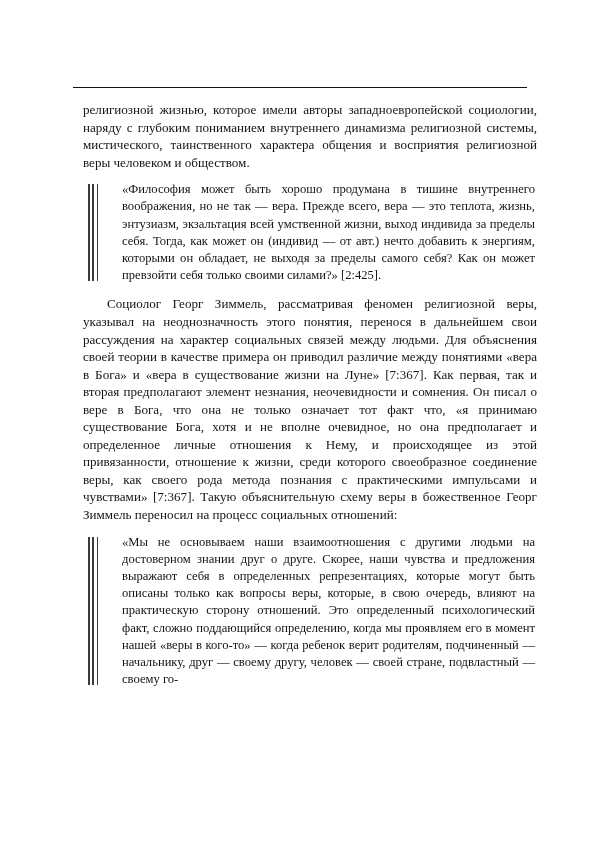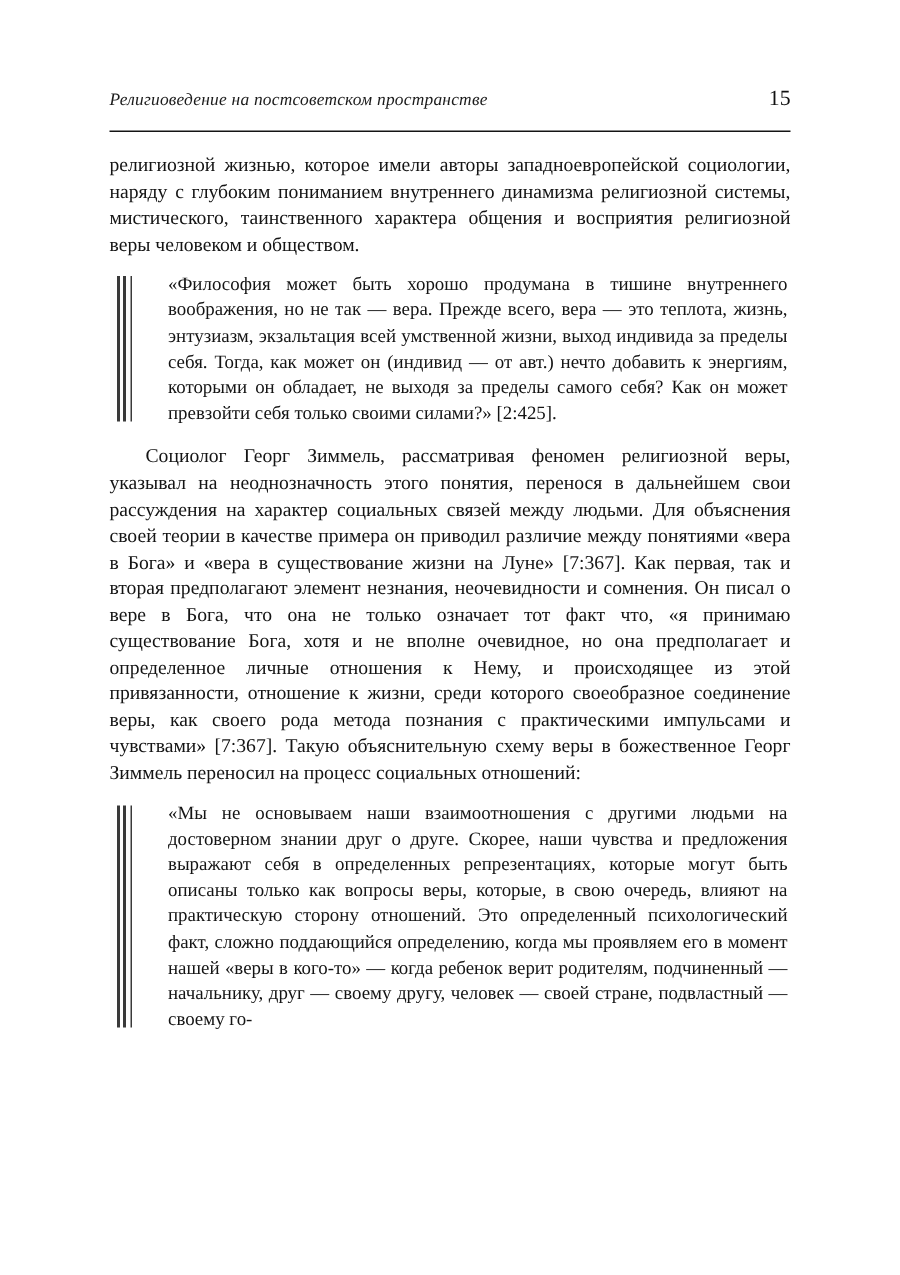--- a/index.html
+++ b/index.html
@@ -50,21 +50,21 @@
     left: 73px;
     top: 87px;
     width: 454px;
     height: 1.4px;
     background: #141414;
   }
 
   
   .body-col {
     position: absolute;
-    left: 73px;
+    left: 83px;
     top: 101px;
     width: 454px;
   }
 
   p.para {
     margin: 0;
     font-size: 13.1px;
     line-height: 17.55px;
     text-align: justify;
     text-justify: inter-word;
@@ -110,24 +110,20 @@
   }
 
   .gap-before-quote { height: 10px; }
   .gap-after-quote  { height: 11px; }
 </style>
 </head>
 <body>
 
 <div class="page">
 
-  <header class="running-head">
-    <div class="running-head-title">Религиоведение на постсоветском пространстве</div>
-    <div class="running-head-folio">15</div>
-  </header>
 
   <div class="head-rule"></div>
 
   <main class="body-col">
 
     <p class="para no-indent">религиозной жизнью, которое имели авторы западноевропейской со­циологии, наряду с глубоким пониманием внутреннего динамизма ре­лигиозной системы, мистического, таинственного характера общения и восприятия религиозной веры человеком и обществом.</p>
 
 
     <div class="gap-before-quote"></div>
 

